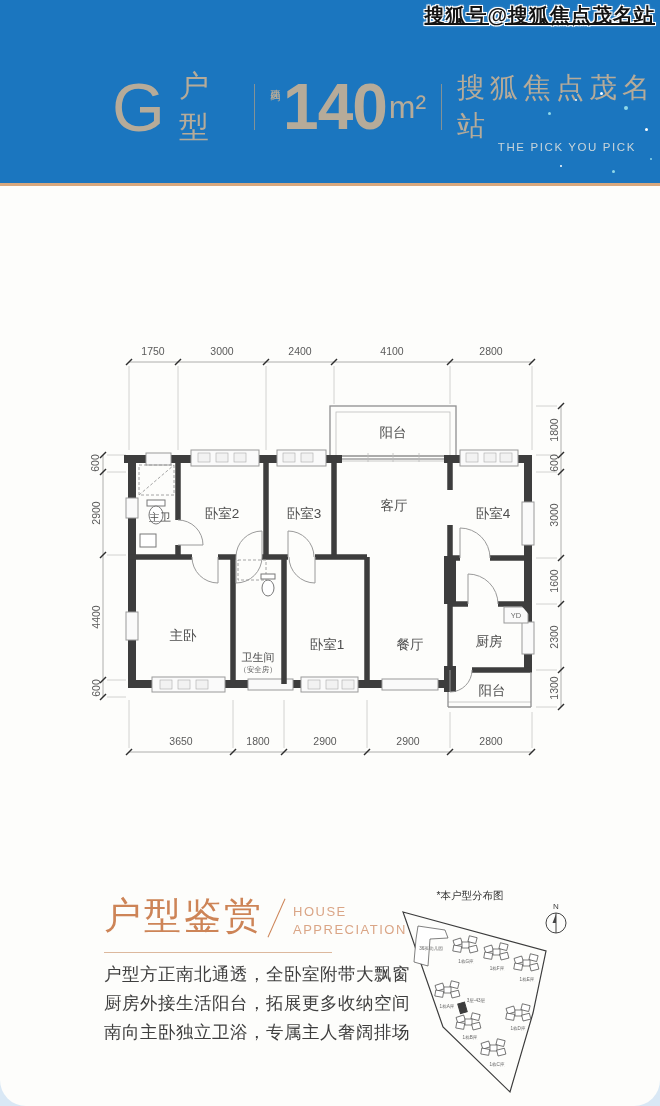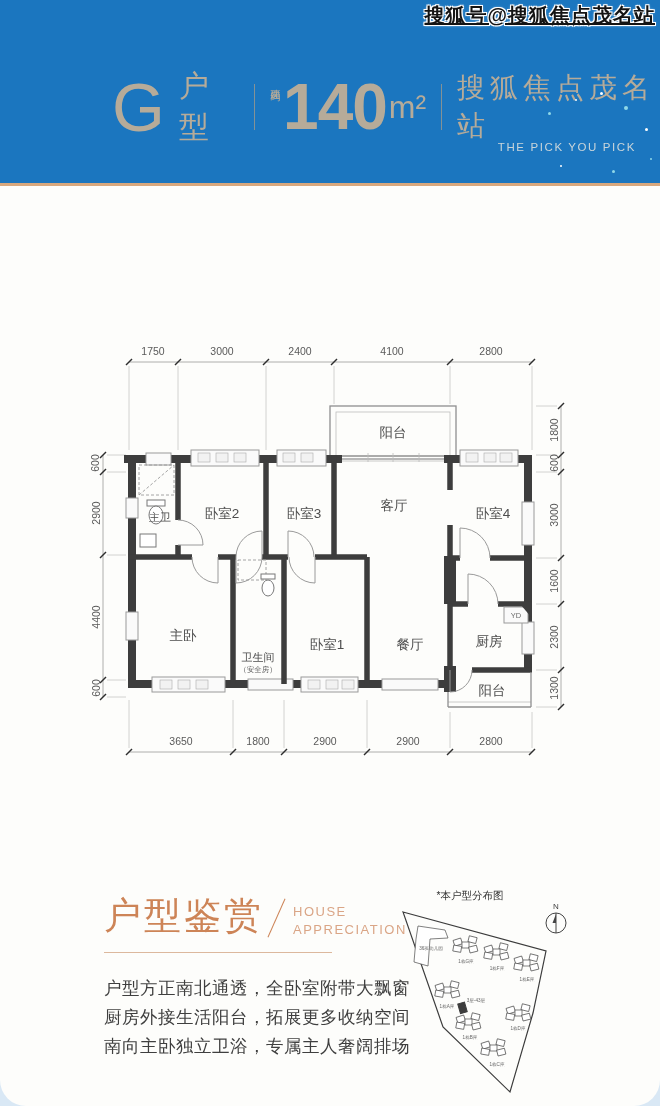--- a/index.html
+++ b/index.html
@@ -38,21 +38,21 @@
   text.note{font-size:7.5px;fill:#5a5a5a;text-anchor:middle;}
   text.dimt{font-size:10.5px;fill:#5a5a5a;text-anchor:middle;}
   text.yd{font-size:7.5px;fill:#6a6a6a;text-anchor:middle;}
   
   .appre{position:absolute;left:104px;top:893px;}
   .appre-head{display:flex;align-items:center;}
   .appre-title{font-size:37px;letter-spacing:3px;line-height:1.2;}
   .appre-slash{width:1px;height:42px;background:#cd8457;transform:rotate(24deg);margin:4px 16px 0 12px;}
   .appre-eng{font-size:13px;color:#daa586;letter-spacing:1.5px;line-height:1.35;padding-top:9px;}
   .appre-rule{width:228px;height:1px;background:#dcb89d;margin-top:13px;}
-  .para{margin-top:26px;}
+  .para{margin-top:12px;}
   .para p{margin:0 0 11px 0;font-size:17.5px;color:#3f3f3f;letter-spacing:.5px;line-height:18px;}
   
   svg.site{position:absolute;left:390px;top:882px;}
   .boundary{fill:none;stroke:#3c3c3c;stroke-width:1.2;}
   .bldg{fill:#fff;stroke:#4a4a4a;stroke-width:.7;}
   .bldg-dark{fill:#3d3d3d;stroke:#3d3d3d;}
   text.site-title{font-size:10.5px;fill:#333;text-anchor:middle;}
   text.blabel{font-size:4.6px;fill:#666;text-anchor:middle;}
   text.ncomp{font-size:8px;fill:#444;text-anchor:middle;}
 </style>

